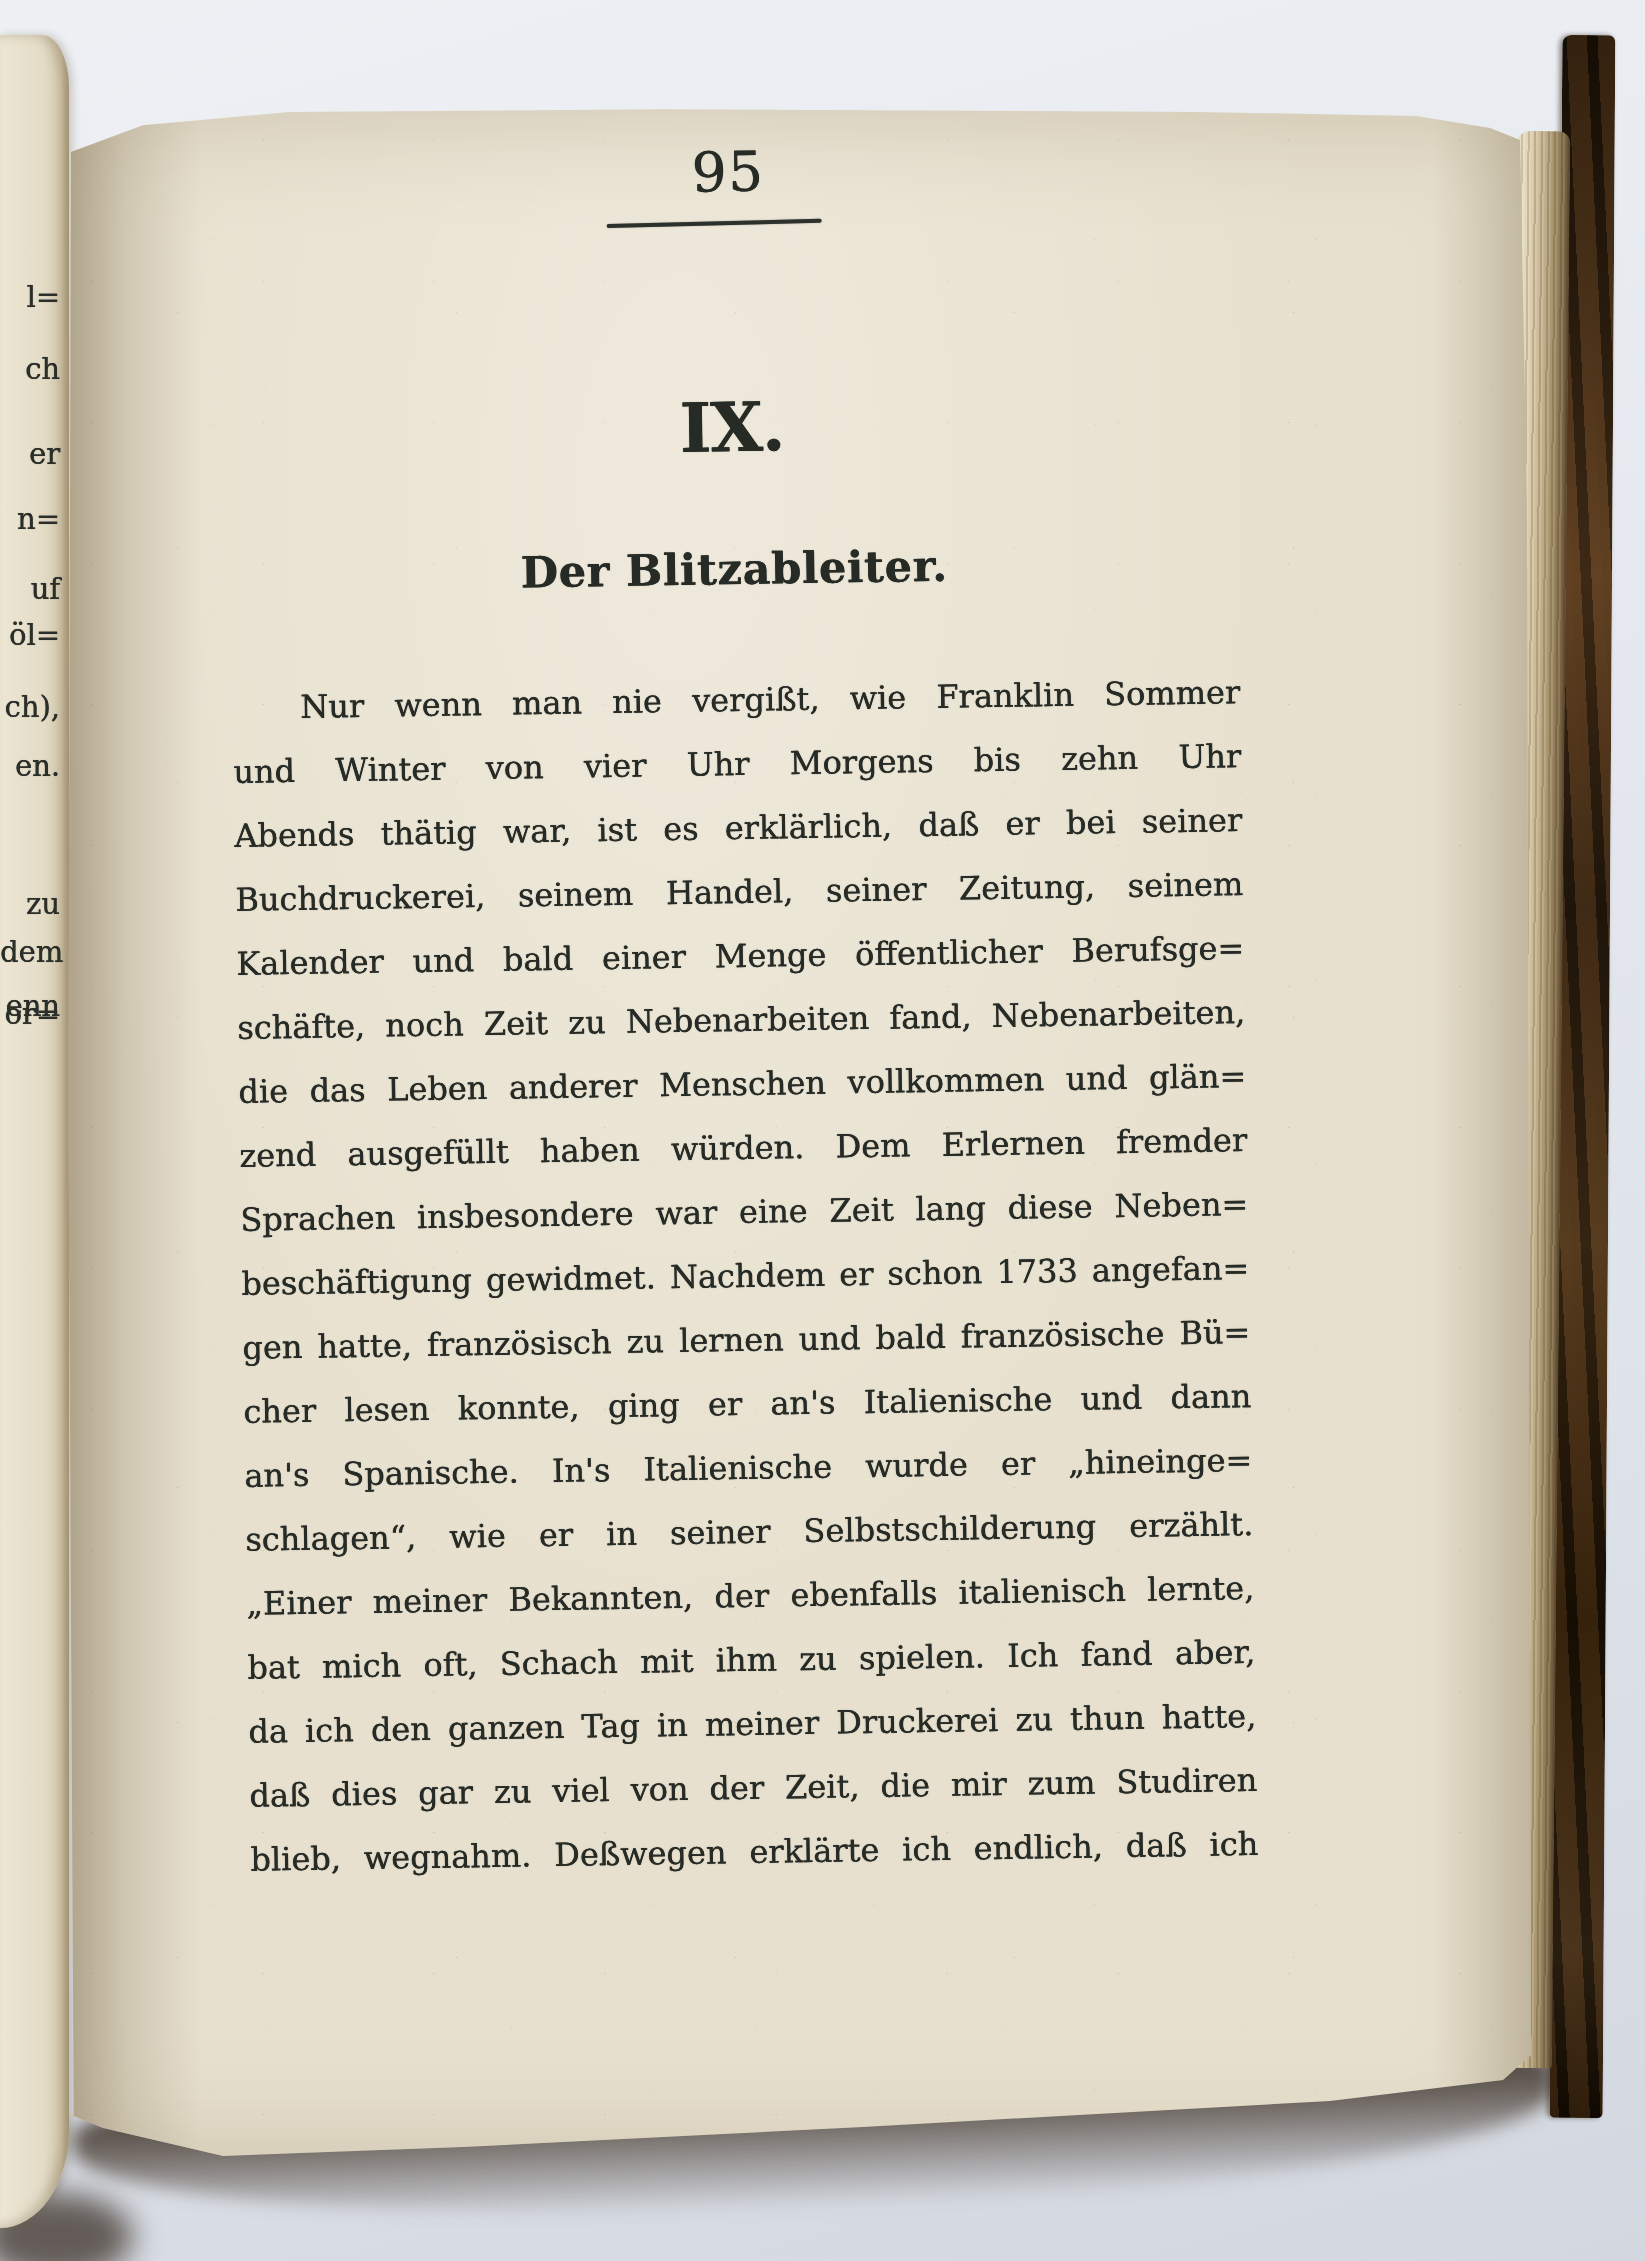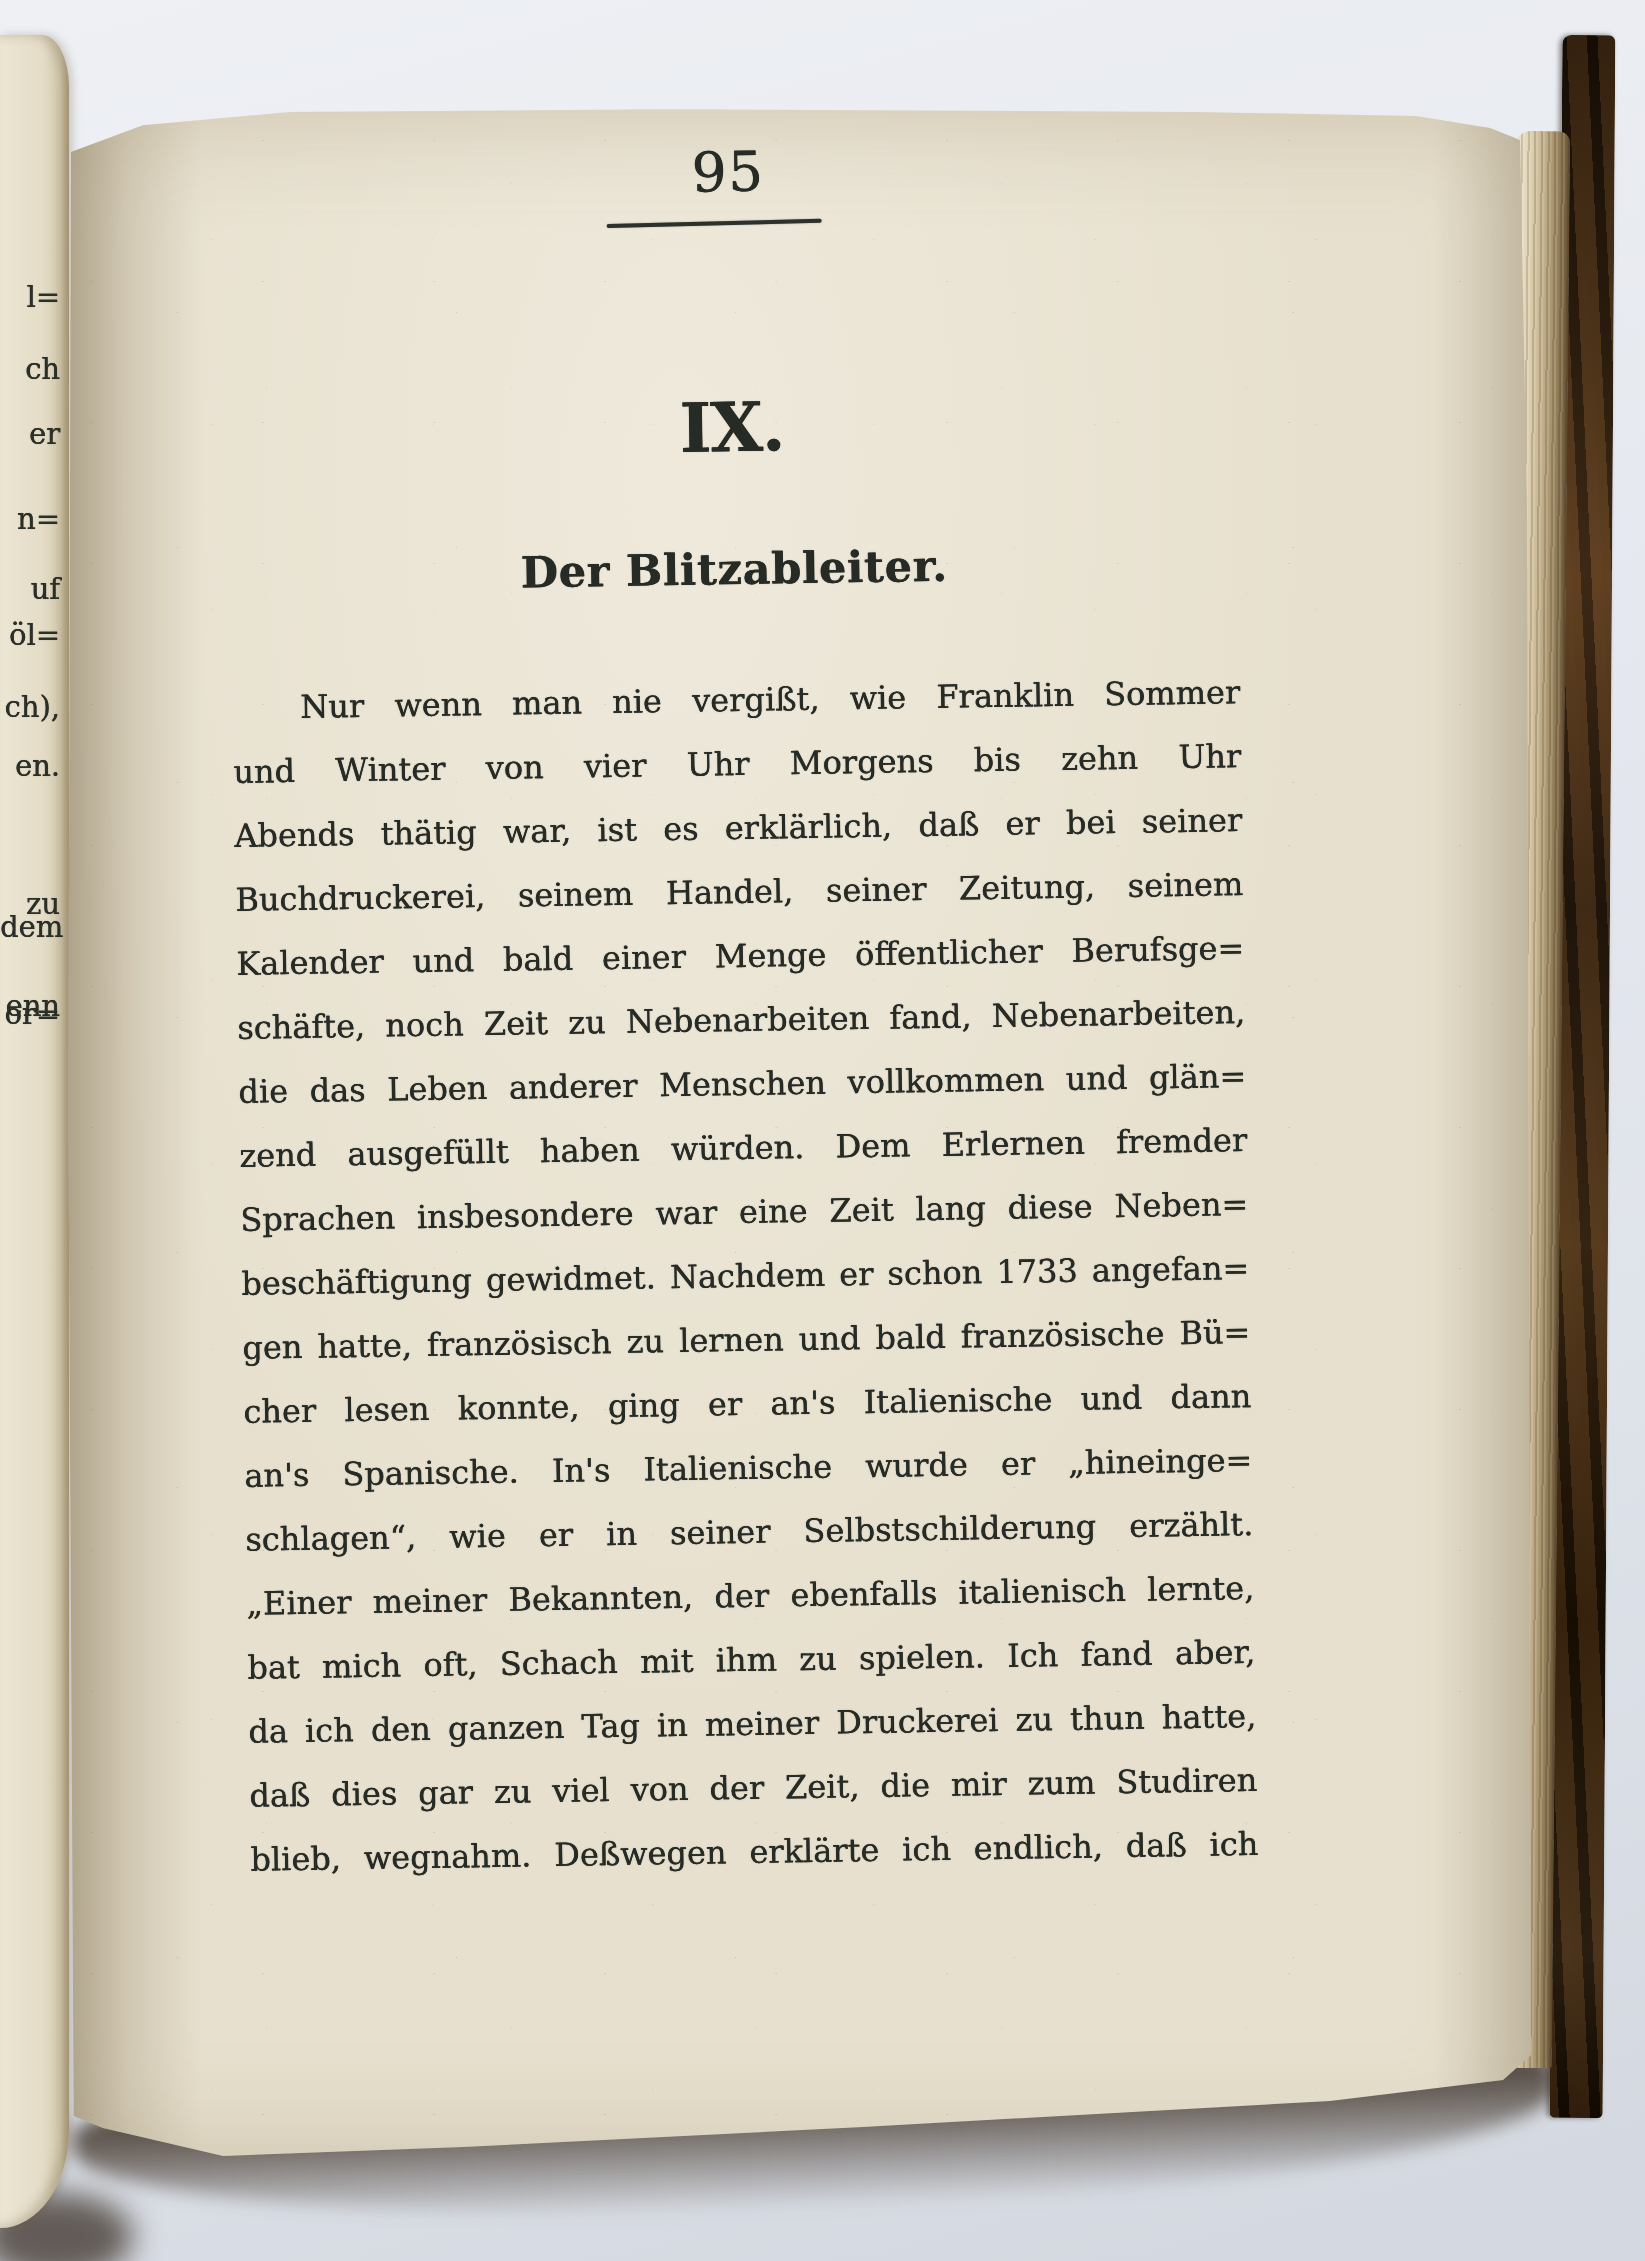--- a/index.html
+++ b/index.html
@@ -118,28 +118,28 @@
   <div class="shadow-bottom"></div>
   <div class="shadow-sliver"></div>
 
   <div class="cover"></div>
   <div class="page-stack"></div>
 
   <div class="left-sliver"></div>
 
   <div class="frag" style="top:283px">l=</div>
   <div class="frag" style="top:355px">ch</div>
-  <div class="frag" style="top:420px">er</div>
+  <div class="frag" style="top:440px">er</div>
   <div class="frag" style="top:505px">n=</div>
   <div class="frag" style="top:575px">uf</div>
   <div class="frag" style="top:621px">öl=</div>
   <div class="frag" style="top:693px">ch),</div>
   <div class="frag" style="top:752px">en.</div>
   <div class="frag" style="top:890px">zu</div>
-  <div class="frag" style="top:913px">dem</div>
+  <div class="frag" style="top:938px">dem</div>
   <div class="frag" style="top:992px">enn</div>
   <div class="frag" style="top:1000px">or=</div>
 
   <div class="page">
     <div class="gutter-shade"></div>
     <div class="right-shade"></div>
     <div class="vignette"></div>
   </div>
 
   <div class="content">

